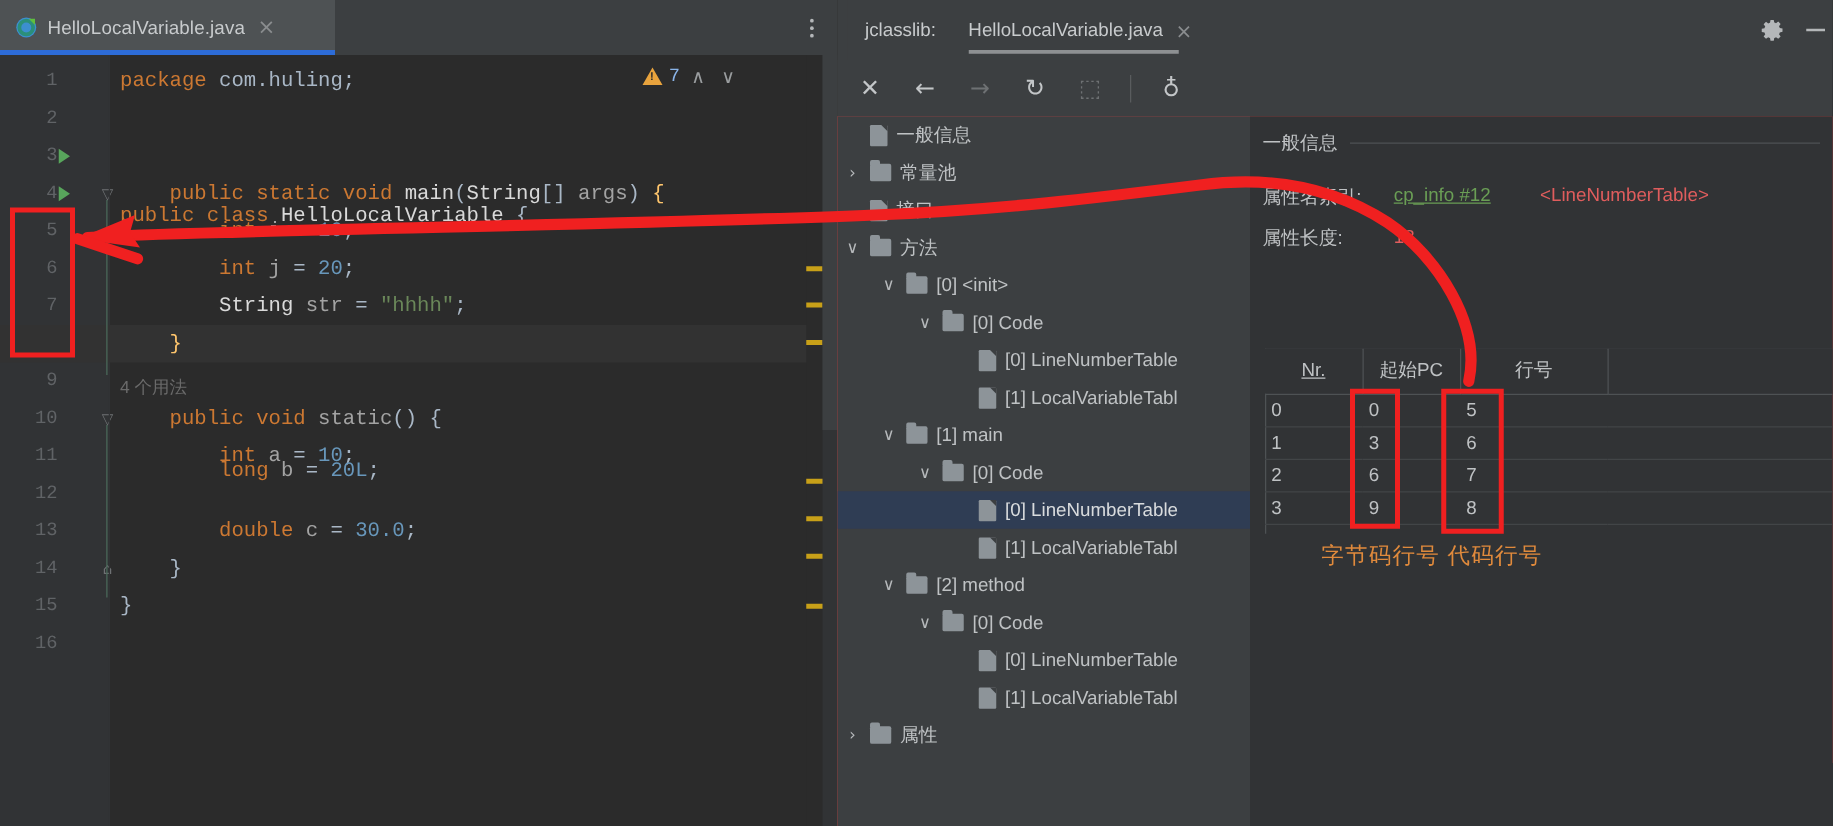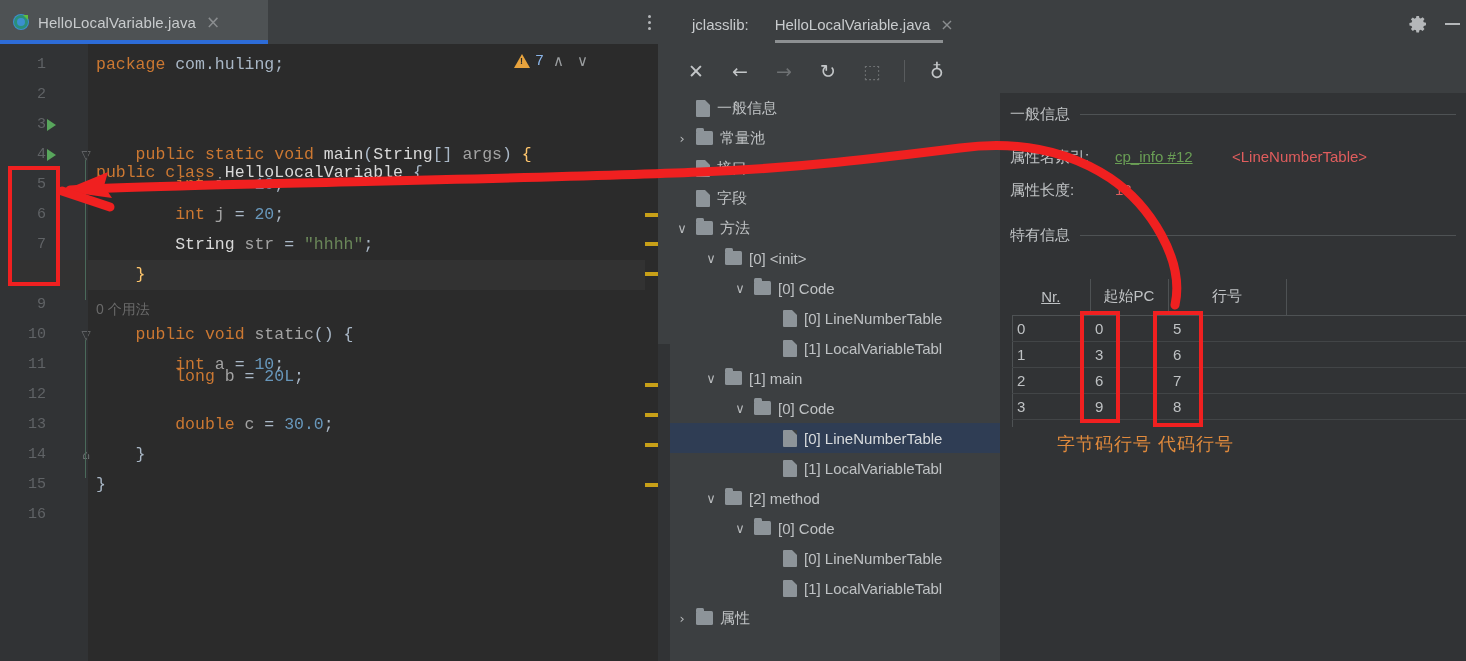--- a/index.html
+++ b/index.html
@@ -325,21 +325,21 @@
           <div class="code-line" style="top: 246px;"></div>
           <div class="code-line" style="top: 276px;"><span class="pl">    </span><span class="kw">public </span><span class="kw">void </span><span class="nm">static</span><span class="brc">() </span><span class="brc">{</span></div>
           <div class="code-line" style="top: 306px;"><span class="pl">        </span><span class="kw">int </span><span class="nm">a</span><span class="pl"> = </span><span class="num">10</span><span class="pl">;</span></div>
           <div class="code-line" style="top: 318px; text-align: center;"><span class="pl">        </span><span class="kw">long </span><span class="nm">b</span><span class="pl"> = </span><span class="num">20L</span><span class="pl">;</span></div>
           <div class="code-line" style="top: 366px;"><span class="pl">        </span><span class="kw">double </span><span class="nm">c</span><span class="pl"> = </span><span class="num">30.0</span><span class="pl">;</span></div>
           <div class="code-line" style="top: 396px;"><span class="pl">    </span><span class="brc">}</span></div>
           <div class="code-line" style="top: 426px;"><span class="brc">}</span></div>
           <div class="code-line" style="top: 456px;"></div>
           <div class="foldline" style="top: 116px; height: 140px;"></div>
           <div class="foldline" style="top: 296px; height: 138px;"></div>
-          <div class="code-line hint" style="top: 250px;">0 个用法</div>
+          <div class="code-line hint" style="top: 250px;">4 个用法</div>
         </div>
 
       <div id="inspect-badge">
         <span class="warn-tri"></span>
         <span id="warn-count">7</span>
         <span class="chev">∧</span>
         <span class="chev">∨</span>
       </div>
 
       <div id="marker-gutter">
@@ -395,25 +395,20 @@
             <span class="tw">›</span>
             <span class="ico-folder" style="margin-left: 6px;"></span>
             <span class="tree-label">常量池</span>
           </div>
           <div class="tree-row" style="padding-left: 4px;">
             <span class="tw"></span>
             <span class="ico-file" style="margin-left: 6px;"></span>
             <span class="tree-label">接口</span>
           </div>
           <div class="tree-row" style="padding-left: 4px;">
-            <span class="tw"></span>
-            <span class="ico-file" style="margin-left: 6px;"></span>
-            <span class="tree-label">字段</span>
-          </div>
-          <div class="tree-row" style="padding-left: 4px;">
             <span class="tw">∨</span>
             <span class="ico-folder" style="margin-left: 6px;"></span>
             <span class="tree-label">方法</span>
           </div>
           <div class="tree-row" style="padding-left: 33px;">
             <span class="tw">∨</span>
             <span class="ico-folder" style="margin-left: 6px;"></span>
             <span class="tree-label">[0] &lt;init&gt;</span>
           </div>
           <div class="tree-row" style="padding-left: 62px;">
@@ -485,24 +480,20 @@
           <span class="ln2"></span>
         </div>
 
         <span class="kv-key" style="left:10px; top:55px">属性名索引:</span>
         <span class="kv-link" style="left:115px; top:55px">cp_info #12</span>
         <span class="kv-red" style="left:232px; top:55px">&lt;LineNumberTable&gt;</span>
 
         <span class="kv-key" style="left:10px; top:88px">属性长度:</span>
         <span class="kv-red" style="left:115px; top:88px">18</span>
 
-        <div class="sect-hdr" style="top:133px">
-          <span class="t">特有信息</span>
-          <span class="ln2"></span>
-        </div>
 
         <div id="tbl-top-border"></div>
         <div id="tbl-left-border"></div>
         <table id="attr-table">
           <thead>
               <tr>
                 <th>Nr.</th>
                 <th>起始PC</th>
                 <th>行号</th>
                 <th></th>

